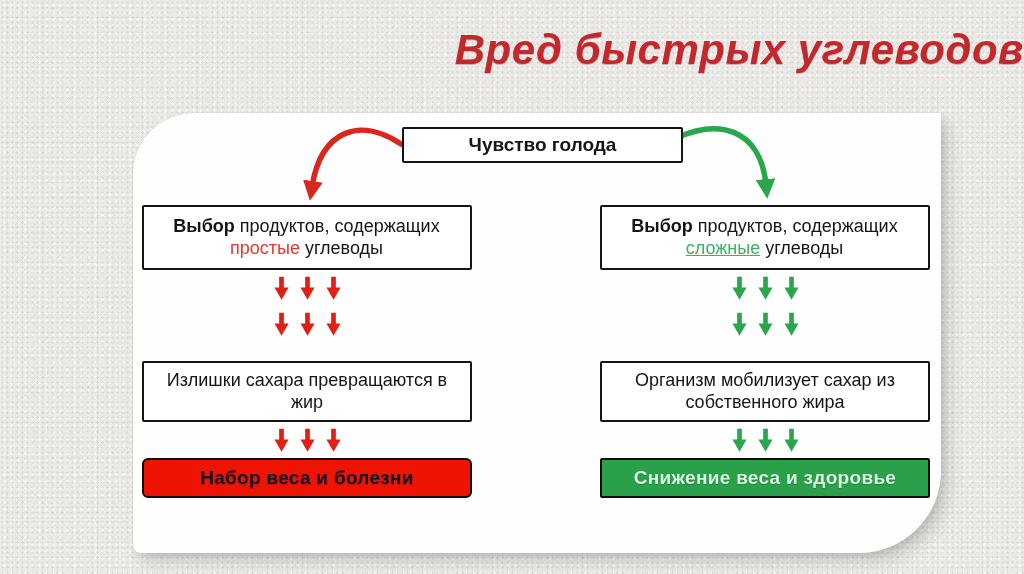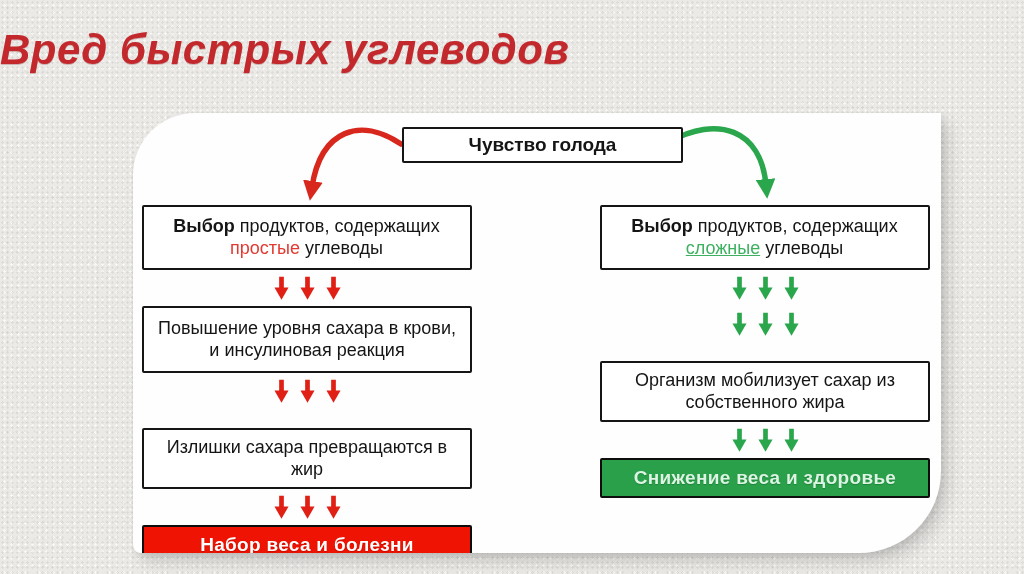--- a/index.html
+++ b/index.html
@@ -16,21 +16,21 @@
     background-image:
       radial-gradient(rgba(0,0,0,0.06) 1px, transparent 1.2px),
       radial-gradient(rgba(0,0,0,0.035) 1px, transparent 1.2px),
       radial-gradient(rgba(255,255,255,0.65) 1px, transparent 1.4px);
     background-size:5px 5px, 9px 9px, 7px 7px;
     background-position:0 0, 3px 4px, 1px 2px;
     position:relative;
   }
   .page-title{
     position:absolute;top:26px;left:0;width:100%;
-    text-align:left;font-size:42px;font-weight:bold;font-style:italic;
+    text-align:right;font-size:42px;font-weight:bold;font-style:italic;
     color:var(--title-red);letter-spacing:.5px;
     text-shadow:0 1px 0 rgba(120,20,20,.25);
   }
   .card{
     position:absolute;left:133px;top:113px;width:808px;height:440px;
     background:#fefefe;
     border-radius:62px 0 82px 8px;
     box-shadow:8px 9px 16px rgba(0,0,0,.14), 2px 3px 6px rgba(0,0,0,.08);
     overflow:hidden;
   }
@@ -59,21 +59,21 @@
     flex:0 0 36px;display:flex;justify-content:center;align-items:center;gap:11px;
   }
   .arrows svg{display:block;}
   .arrows.red svg{color:var(--red);}
   .arrows.green svg{color:var(--green);}
   .result{
     flex:0 0 40px;border:2px solid #0d0d0d;border-radius:2px;
     display:flex;justify-content:center;align-items:center;
     font-weight:bold;font-size:19px;letter-spacing:.3px;
   }
-  .result-red{background:var(--result-red);color:#ffffff;text-shadow:0 1px 1px rgba(140,0,0,.4);}
+  .result-red{background:var(--result-red);color:#0f172a;text-shadow:0 1px 1px rgba(140,0,0,.4);border-radius:6px;}
   .result-green{background:var(--result-green);color:#ddf3e3;text-shadow:0 1px 1px rgba(0,90,30,.4);}
 </style>
 </head>
 <body>
 
 <div class="page-title">Вред быстрых углеводов</div>
 
 <div class="card">
 
   <svg class="curves" width="808" height="440" viewBox="0 0 808 440">
@@ -111,21 +111,20 @@
       <svg width="15" height="26" viewBox="0 0 16 26">
           <rect x="5.5" y="1" width="5" height="13" fill="#e01f15"></rect>
           <polygon points="0.5,12.5 15.5,12.5 8,25.5" fill="#e01f15"></polygon>
         </svg>
       <svg width="15" height="26" viewBox="0 0 16 26">
           <rect x="5.5" y="1" width="5" height="13" fill="#e01f15"></rect>
           <polygon points="0.5,12.5 15.5,12.5 8,25.5" fill="#e01f15"></polygon>
         </svg>
     </div>
 
-    <div class="node step2">Повышение уровня сахара в крови, и инсулиновая реакция</div>
 
     <div class="arrows red">
       <svg width="15" height="26" viewBox="0 0 16 26">
           <rect x="5.5" y="1" width="5" height="13" fill="#e01f15"></rect>
           <polygon points="0.5,12.5 15.5,12.5 8,25.5" fill="#e01f15"></polygon>
         </svg>
       <svg width="15" height="26" viewBox="0 0 16 26">
           <rect x="5.5" y="1" width="5" height="13" fill="#e01f15"></rect>
           <polygon points="0.5,12.5 15.5,12.5 8,25.5" fill="#e01f15"></polygon>
         </svg>

